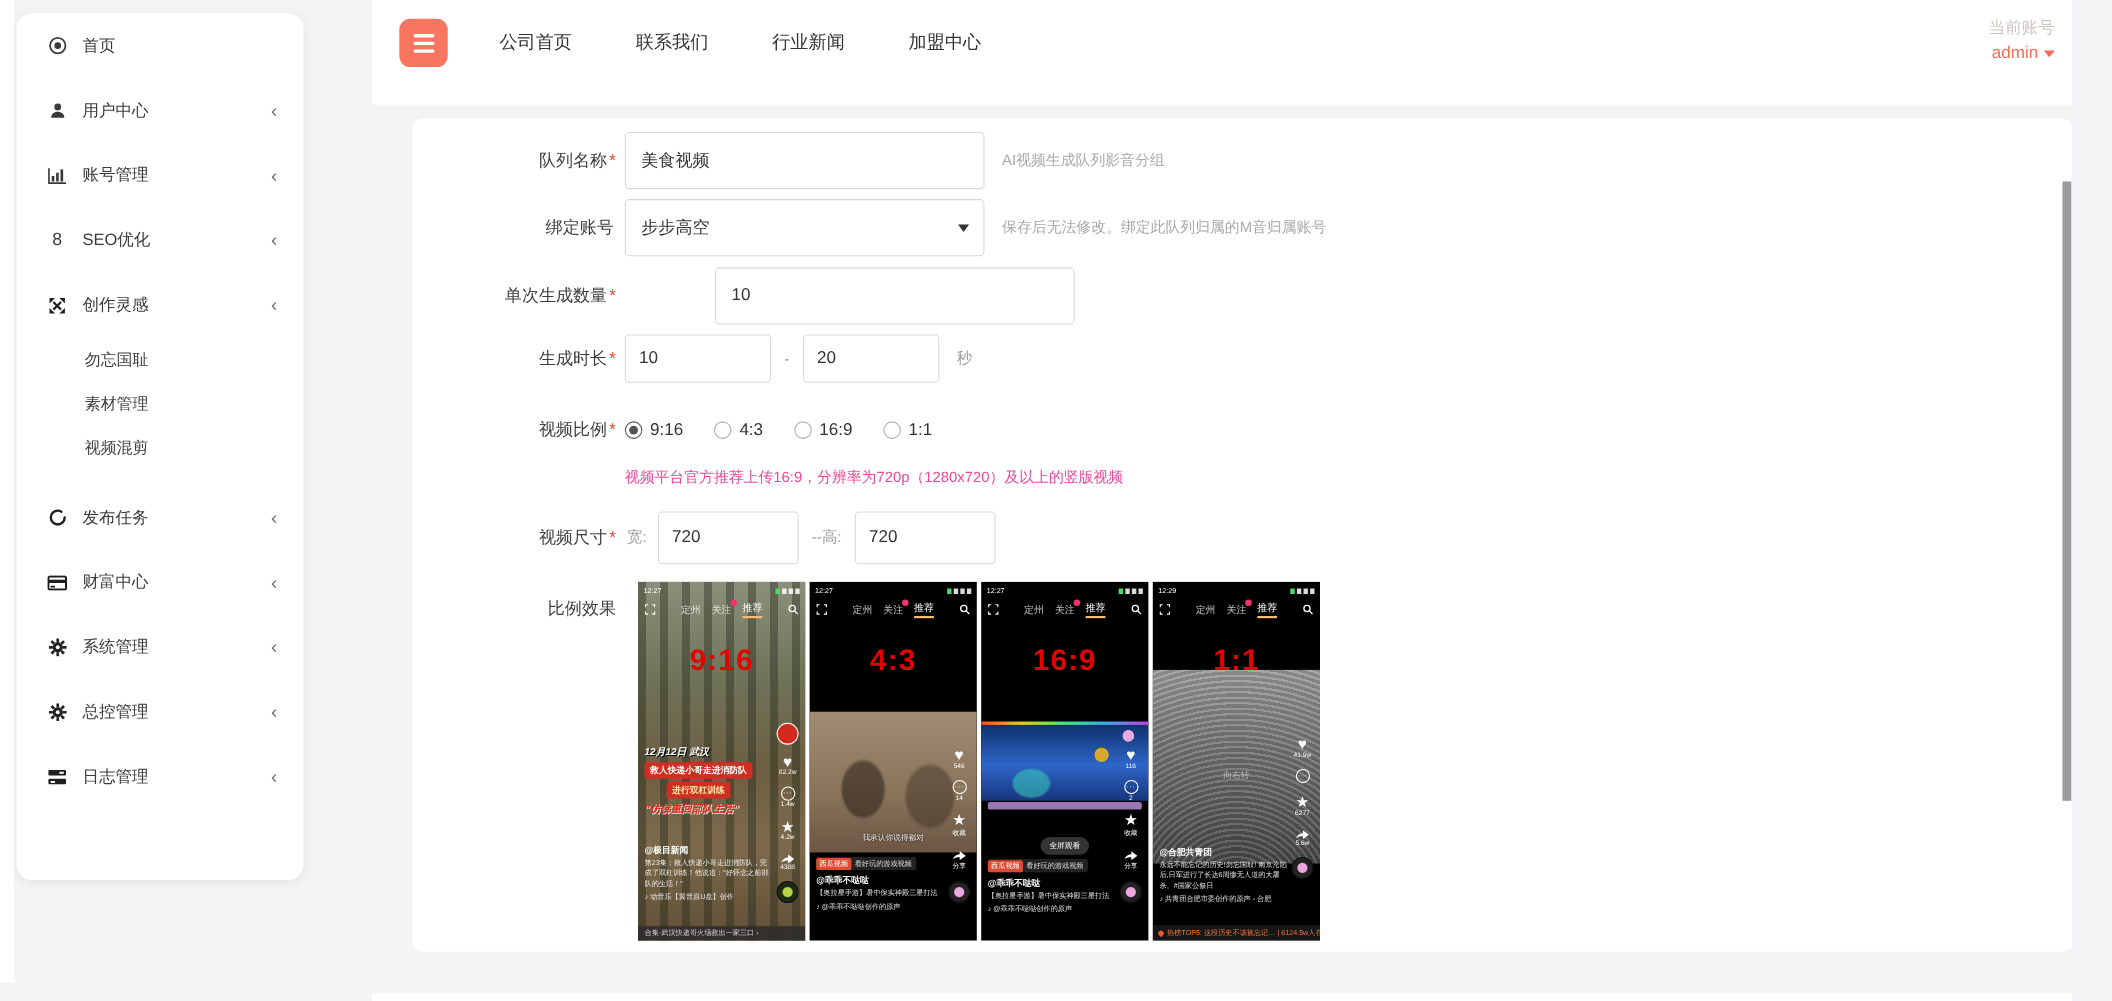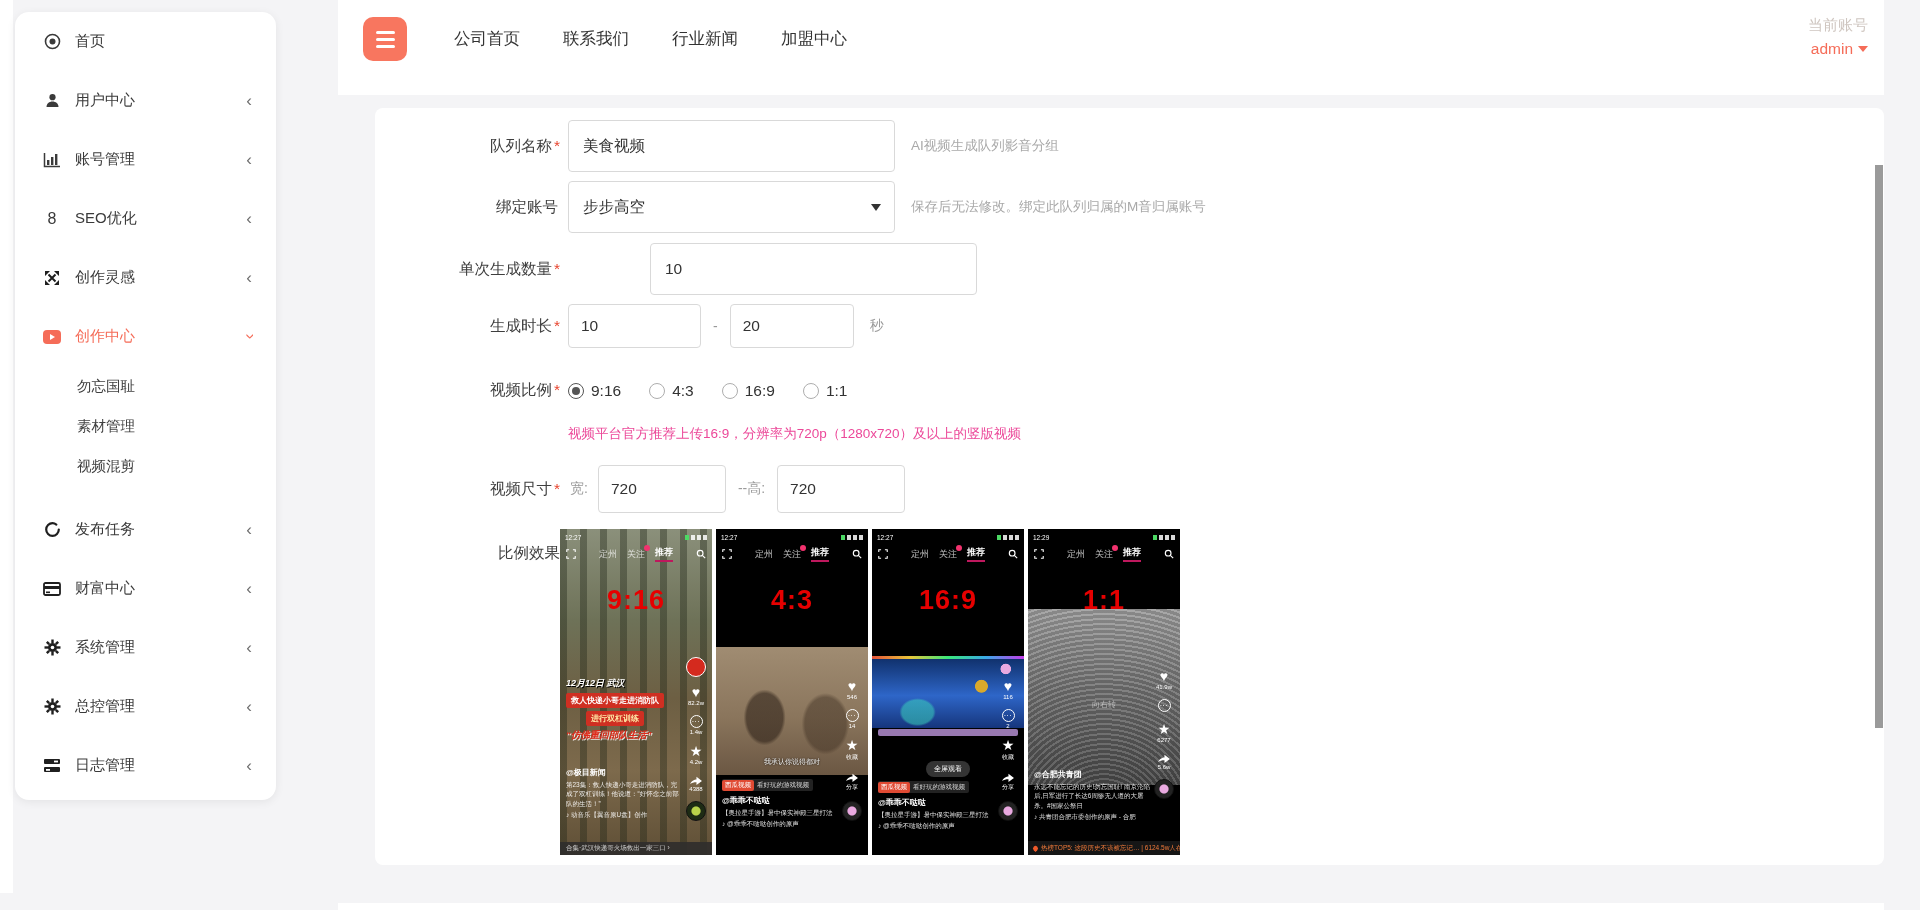--- a/index.html
+++ b/index.html
@@ -17,21 +17,21 @@
   .si-chevron { margin-left:auto; font-size:17px; color:#6e6e6e; line-height:1; }
   .side-item.active .si-chevron { color:#f56c58; transform:rotate(-90deg); }
   .sub-list { }
   .sub-item { display:flex; align-items:center; height:40px; padding-left:62px; font-size:14.5px; color:#3f3f3f; cursor:pointer; }
   .after-subs { margin-top:14px; }
 
   
   .header { position:absolute; left:338px; top:0; width:1546px; height:95px; background:#fff; }
   .hamburger { position:absolute; left:25px; top:17px; width:44px; height:44px; border-radius:10px; background:#f8765f; display:flex; flex-direction:column; align-items:center; justify-content:center; gap:4px; cursor:pointer; }
   .hamburger i { display:block; width:19px; height:3px; border-radius:2px; background:#fff; }
-  .top-nav { position:absolute; left:116px; top:0; height:78px; display:flex; align-items:center; gap:43px; }
+  .top-nav { position:absolute; left:116px; top:0; height:78px; display:flex; align-items:center; gap:58px; }
   .top-link { font-size:16.5px; color:#333; cursor:pointer; white-space:nowrap; }
   .account { position:absolute; right:16px; top:16px; text-align:right; }
   .account-label { font-size:15px; color:#cfc6c0; }
   .account-name { margin-top:5px; font-size:15.5px; color:#f56c58; cursor:pointer; display:flex; align-items:center; justify-content:flex-end; gap:5px; }
   .tri-down { width:0; height:0; border-left:5px solid transparent; border-right:5px solid transparent; border-top:6px solid #f56c58; display:inline-block; }
 
   
   .content { position:absolute; left:375px; top:108px; width:1509px; height:757px; background:#fff; border-radius:8px; padding-top:12px; overflow:hidden; }
   .frow { display:flex; align-items:center; }
   .flabel { width:185px; flex:none; text-align:right; font-size:15.5px; color:#3e3e3e; }
@@ -51,35 +51,35 @@
   .radio-group { display:flex; align-items:center; gap:28px; margin-left:8px; }
   .radio-opt { display:flex; align-items:center; gap:7px; font-size:15.5px; color:#333; cursor:pointer; }
   .radio { width:16px; height:16px; border-radius:50%; border:1px solid #aeaeae; position:relative; background:#fff; flex:none; }
   .radio.checked { border-color:#555; }
   .radio.checked::after { content:""; position:absolute; left:3px; top:3px; width:8px; height:8px; border-radius:50%; background:#555; }
   .ratio-hint { margin-top:24px; margin-left:193px; font-size:13.5px; color:#ec4899; }
   .row-size { margin-top:22px; }
   .dim-label { color:#9b9b9b; font-size:14px; margin:0 10px 0 10px; }
   .row-effect { margin-top:16px; align-items:flex-start; }
   .flabel.pt { padding-top:14px; }
-  .thumbs { display:flex; gap:4px; margin-left:0; }
+  .thumbs { display:flex; gap:4px; margin-left:20px; }
 
   
   .thumb { position:relative; width:152px; height:326px; background:#000; overflow:hidden; flex:none; }
   .t-status { position:absolute; left:0; right:0; top:3px; height:10px; display:flex; align-items:center; padding:0 5px; z-index:6; }
   .t-time { color:#fff; font-size:6.5px; }
   .t-sig { margin-left:auto; display:flex; gap:2px; align-items:center; }
   .t-sig i { width:4px; height:5px; background:rgba(255,255,255,.85); display:block; }
   .t-sig i.g { background:#4cd964; }
   .t-tabs { position:absolute; left:0; right:0; top:16px; height:18px; display:flex; align-items:center; padding:0 6px; z-index:6; }
   .t-tabset { display:flex; gap:10px; margin:0 auto; align-items:center; }
   .t-tab { font-size:9px; color:rgba(255,255,255,.75); }
   .t-tab.follow { position:relative; }
   .t-tab.follow::after { content:""; position:absolute; right:-5px; top:-3px; width:6px; height:6px; border-radius:3px; background:#f2326e; }
-  .t-tab.rec { color:#fff; font-weight:bold; border-bottom:2px solid #be185d; padding-bottom:1px; }
+  .t-tab.rec { color:#fff; font-weight:normal; border-bottom:2px solid #fdba74; padding-bottom:1px; }
   .t-ratio { position:absolute; left:0; right:0; top:56px; text-align:center; font-size:27px; font-weight:bold; color:#e60000; z-index:5; letter-spacing:1px; }
   .rail { position:absolute; right:4px; z-index:7; width:24px; display:flex; flex-direction:column; align-items:center; }
   .rail-item { display:flex; flex-direction:column; align-items:center; margin-bottom:9px; }
   .rail-heart { color:#fff; font-size:14px; line-height:1; }
   .rail-count { color:#fff; font-size:6px; margin-top:1px; }
   .rail-comment { width:13px; height:13px; border-radius:50%; border:1.5px solid #fff; color:#fff; font-size:7px; line-height:11px; text-align:center; letter-spacing:.5px; }
   .rail-star { color:#fff; font-size:14px; line-height:1; }
   .rail-share svg { display:block; }
   .t-avatar { width:20px; height:20px; border-radius:50%; background:#d42a1e; border:1.5px solid #fff; margin-bottom:8px; }
   .disc { width:20px; height:20px; border-radius:50%; background:radial-gradient(circle at 50% 50%, #e9a9e0 0 32%, #222 40% 100%); border:1px solid #111; }
@@ -172,30 +172,20 @@
   <div class="side-item">
     <span class="si-icon">
       <svg width="16" height="16" viewBox="0 0 16 16" stroke="#1f1f1f" stroke-width="2" fill="#1f1f1f">
           <path d="M4.5 4.5 L11.5 11.5 M11.5 4.5 L4.5 11.5"></path>
           <path d="M1 1h5L1 6zM15 1h-5l5 5zM1 15h5l-5-5zM15 15h-5l5-5z" stroke="none"></path>
         </svg>
     </span>
     <span class="si-label">创作灵感</span>
     <span class="si-chevron">‹</span>
   </div>
-  <div class="side-item active">
-    <span class="si-icon">
-      <svg width="18" height="14" viewBox="0 0 18 14">
-          <rect x="0" y="0" width="18" height="14" rx="4" fill="#f56c58"></rect>
-          <path d="M7 4l5 3-5 3z" fill="#fff"></path>
-        </svg>
-    </span>
-    <span class="si-label">创作中心</span>
-    <span class="si-chevron">‹</span>
-  </div>
   <div class="sub-list">
     <div class="sub-item">
         <span>勿忘国耻</span>
       </div>
     <div class="sub-item">
         <span>素材管理</span>
       </div>
     <div class="sub-item">
         <span>视频混剪</span>
       </div>

